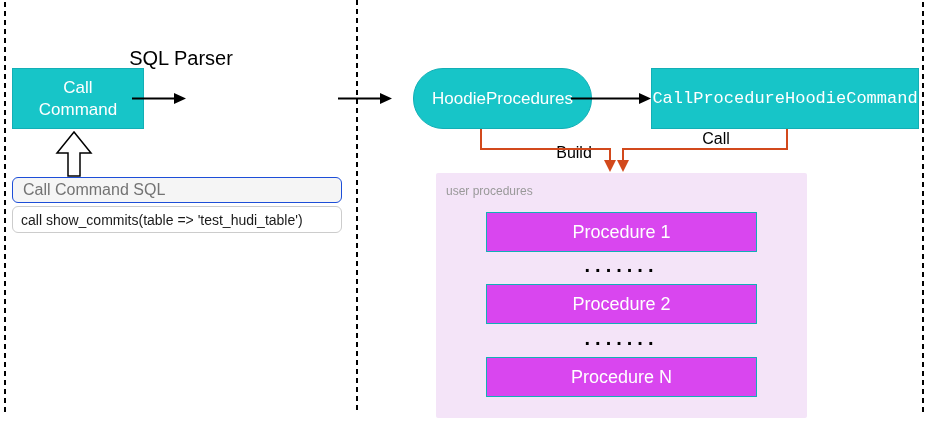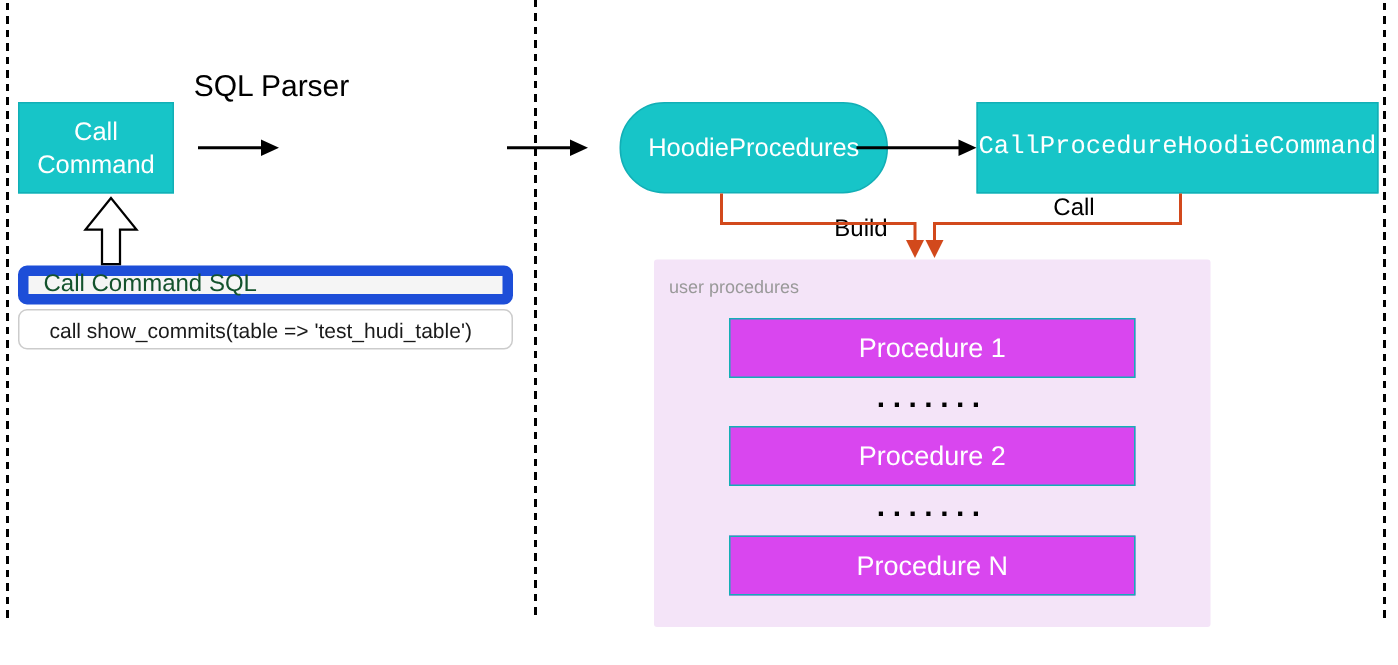--- a/index.html
+++ b/index.html
@@ -12,28 +12,28 @@
   .section-title{position:absolute;top:7px;font-size:20px;color:#000000;text-align:center;margin-top:40px;}
   .node{
     position:absolute;background:#17C5C8;border:1px solid #12AFB6;
     color:#fff;display:flex;align-items:center;justify-content:center;
     text-align:center;font-size:17px;line-height:1.25;box-sizing:border-box;
   }
   .edge-label{position:absolute;font-size:16px;color:#000;text-align:center;width:60px;}
   #svg-overlay{position:absolute;left:0;top:0;pointer-events:none;}
   .sql-header{
     position:absolute;left:12px;top:177px;width:330px;height:26px;
-    background:#F5F5F5;border:7px solid #1d4ed8;border-radius:6px;
-    font-size:16px;color:#14532d;display:flex;align-items:center;padding-left:10px;
+    background:#F5F5F5;border:1px solid #1d4ed8;border-radius:6px;
+    font-size:16px;color:#737373;display:flex;align-items:center;padding-left:10px;
     box-sizing:border-box;
   }
   .sql-row{
     position:absolute;left:12px;width:330px;height:27px;
     background:#fff;border:1px solid #CCCCCC;border-radius:6px;
-    font-size:14px;color:#1a1a1a;display:flex;align-items:center;padding-left:20px;
+    font-size:14px;color:#1a1a1a;display:flex;align-items:center;padding-left:8px;
     box-sizing:border-box;white-space:nowrap;
   }
   #user-procedures-panel{
     position:absolute;left:436px;top:173px;width:371px;height:245px;
     background:#F4E4F8;border-radius:2px;
   }
   .panel-label{position:absolute;left:446px;top:184px;font-size:12px;color:#999999;}
   .proc-box{
     position:absolute;left:486px;width:271px;height:40px;
     background:#d946ef;border:1px solid #12AFB6;color:#fff;
@@ -49,21 +49,21 @@
 <body>
 
 <div id="stage">
 
   <div class="vline" style="left:4px;top:2px;height:411px;"></div>
   <div class="vline" style="left:356px;top:0px;height:413px;"></div>
   <div class="vline" style="left:922px;top:2px;height:411px;"></div>
 
   <div class="section-title" style="left:6px;width:350px;">SQL Parser</div>
 
-  <div class="node" style="left:12px;top:68px;width:104px;height:61px;">
+  <div class="node" style="left:12px;top:68px;width:132px;height:61px;">
     <span style="display:inline-block;max-width:90px;">Call Command</span>
   </div>
   <div class="node" style="left:413px;top:68px;width:179px;height:61px;border-radius:30px;">
     <span>HoodieProcedures</span>
   </div>
   <div class="node" style="left:651px;top:68px;width:268px;height:61px;font-family:Liberation Mono, monospace;">
     <span>CallProcedureHoodieCommand</span>
   </div>
 
   <div class="edge-label" style="left:544px;top:144px;">Build</div>

